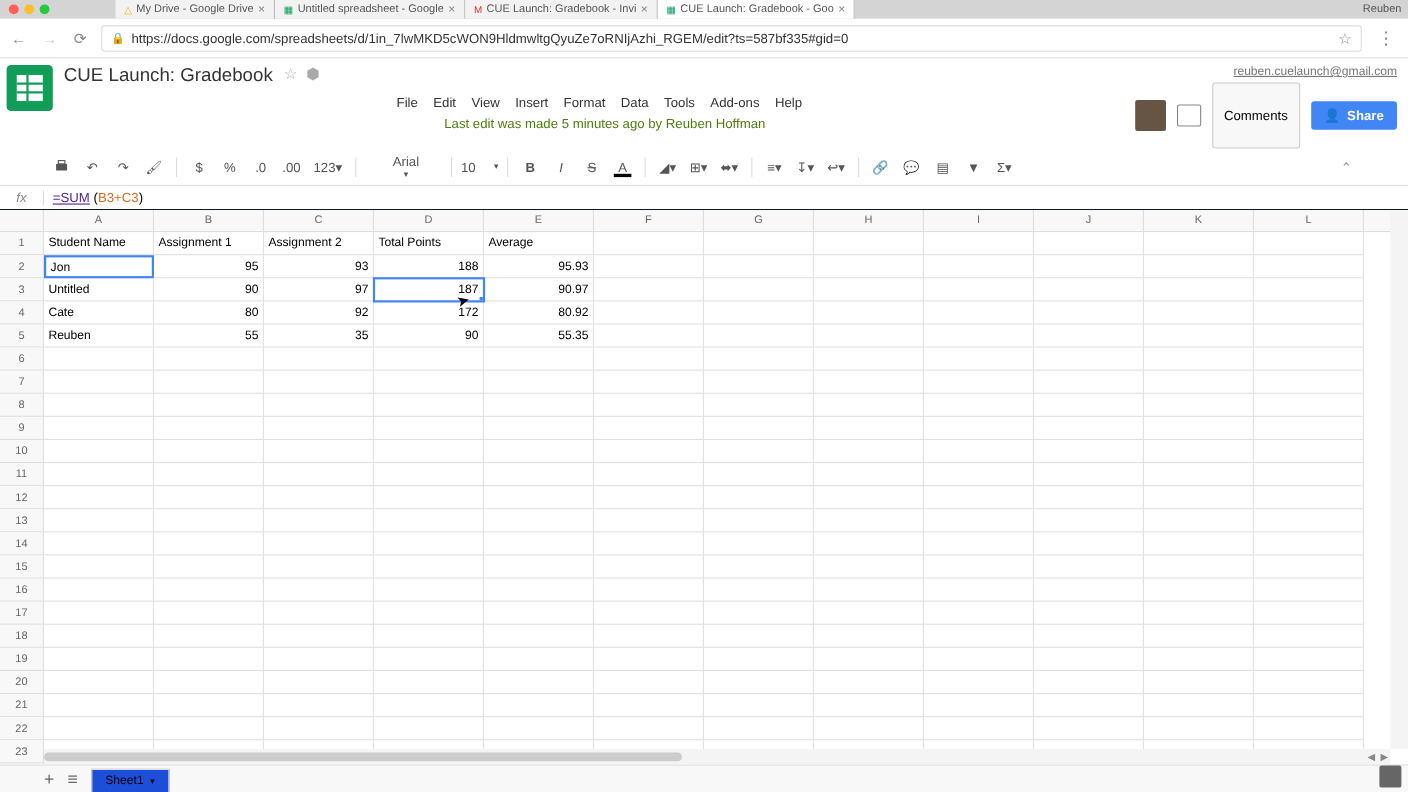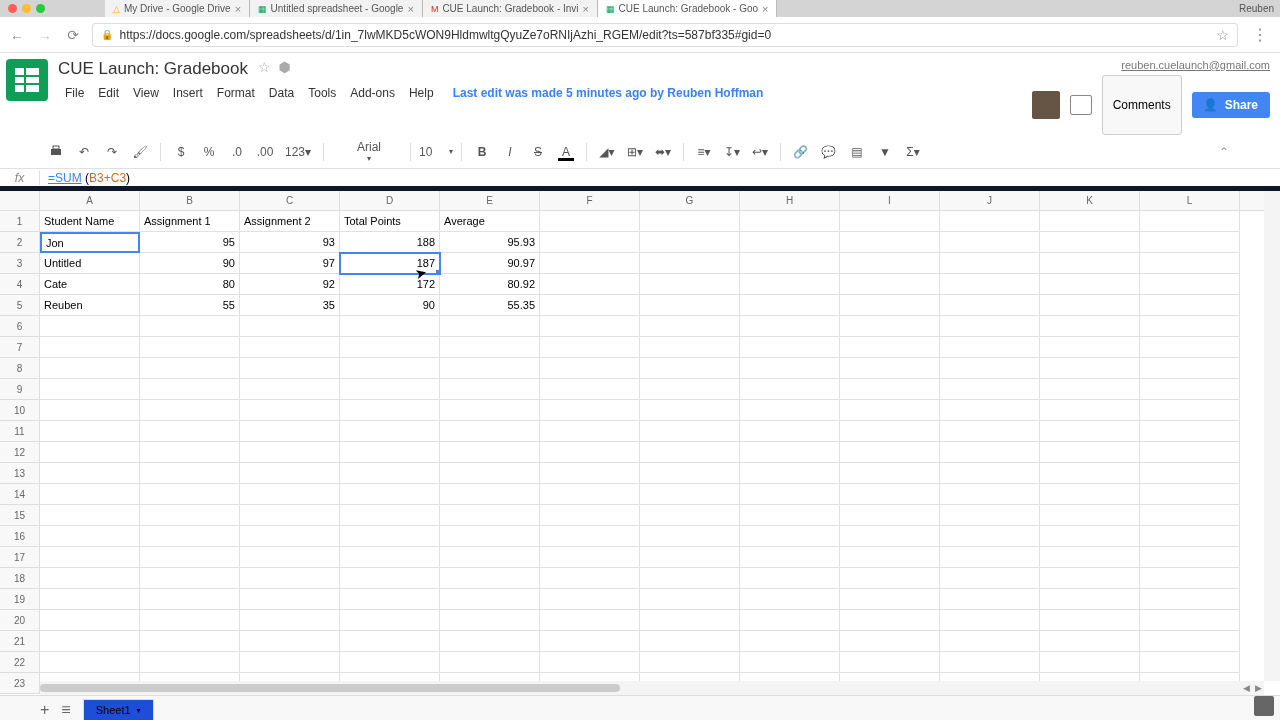--- a/index.html
+++ b/index.html
@@ -25,46 +25,46 @@
 .star { color: #888; font-size: 14px; margin-left: auto; }
 .more { color: #888; font-size: 16px; padding: 0 4px; }
 
 
 .app-header { display: flex; padding: 6px 10px 0 6px; }
 .logo-box { width: 42px; height: 42px; background: #0f9d58; border-radius: 4px; display:flex; align-items:center; justify-content:center; margin-right: 10px; }
 .doc-area { flex: 1; }
 .doc-title-row { display: flex; gap: 10px; }
 .doc-title { font-size: 17px; color: #333; }
 .doc-icons { display: flex; gap: 8px; color: #aaa; font-size: 14px; }
-.menu-bar { display: flex; gap: 2px; font-size: 12px; color: #333; margin-top: 4px; align-items: center; }
+.menu-bar { display: flex; gap: 2px; font-size: 12px; color: #333; margin-top: 4px; align-items: center; flex-direction: column; }
 .menu-item { padding: 3px 7px; }
-.last-edit { color: #3b82f6; margin-left: 10px; font-weight: bold; }
+.last-edit { color: #4d7c0f; margin-left: 10px; }
 .header-right { display: flex; align-items: center; gap: 10px; }
 .user-email { font-size: 11px; color: #777; text-decoration: underline; }
 .avatar { width: 28px; height: 28px; background: #654; border-radius: 2px; }
 .chat-icon { width: 22px; height: 20px; border: 1px solid #888; border-radius: 2px; }
 .comments-btn { border: 1px solid #ccc; border-radius: 3px; padding: 22px 10px; font-size: 12px; background: #f8f8f8; }
 .share-btn { background: #4285f4; color: #fff; border-radius: 3px; padding: 6px 12px; font-size: 12px; font-weight: bold; display:flex; align-items:center; gap:6px; }
 .header-right-wrap { display:flex; flex-direction:column; align-items:flex-end; gap:4px; }
 
 
 .toolbar { display: flex; align-items: center; height: 34px; padding: 0 44px; gap: 4px; border-bottom: 1px solid #e0e0e0; }
 .tb { width: 24px; height: 24px; display:flex; align-items:center; justify-content:center; font-size: 12px; color: #555; }
 .tb-sep { width: 1px; height: 18px; background: #ddd; margin: 0 4px; }
 .font-sel { width: 70px; font-size: 12px; color: #555; padding-left: 4px; display:flex; align-items:center; justify-content:space-between;flex-direction:column; }
 .size-sel { width: 34px; font-size: 12px; color: #555; text-align:center; display:flex; align-items:center; justify-content:space-between; }
 .color-a { position: relative; }
 .color-a::after { content:''; position:absolute; bottom:3px; left:4px; right:4px; height:3px; background:#000; }
 .collapse { margin-left: auto; color: #999; }
 
 
-.formula-bar { display: flex; align-items: center; height: 22px; border-bottom: 5px solid #0f172a; font-size: 12px; }
+.formula-bar { display: flex; align-items: center; height: 22px; border-bottom: 1px solid #0f172a; font-size: 12px; }
 .fx { width: 40px; text-align: center; font-style: italic; color: #888; border-right: 1px solid #ddd; }
 .formula { padding-left: 8px; font-family: monospace; font-size:12px; }
-.formula .fn { color: #3b82f6; text-decoration: underline; }
+.formula .fn { color: #4c1d95; text-decoration: underline; }
 .formula .ref { color: #d26b1e; }
 
 
 .grid-wrap { position: relative; height: 504px; overflow: hidden; }
 .col-headers { display: flex; height: 20px; background: #f8f8f8; border-bottom: 1px solid #ddd; }
 .corner { width: 40px; border-right: 1px solid #ddd; }
 .col-h { width: 100px; border-right: 1px solid #ddd; text-align: center; font-size: 10px; color: #666; line-height: 20px; }
 .rows { }
 .row { display: flex; height: 21px; }
 .row-h { width: 40px; border-right: 1px solid #ddd; border-bottom: 1px solid #ddd; text-align: center; font-size: 10px; color: #666; background: #f8f8f8; line-height: 21px; }

